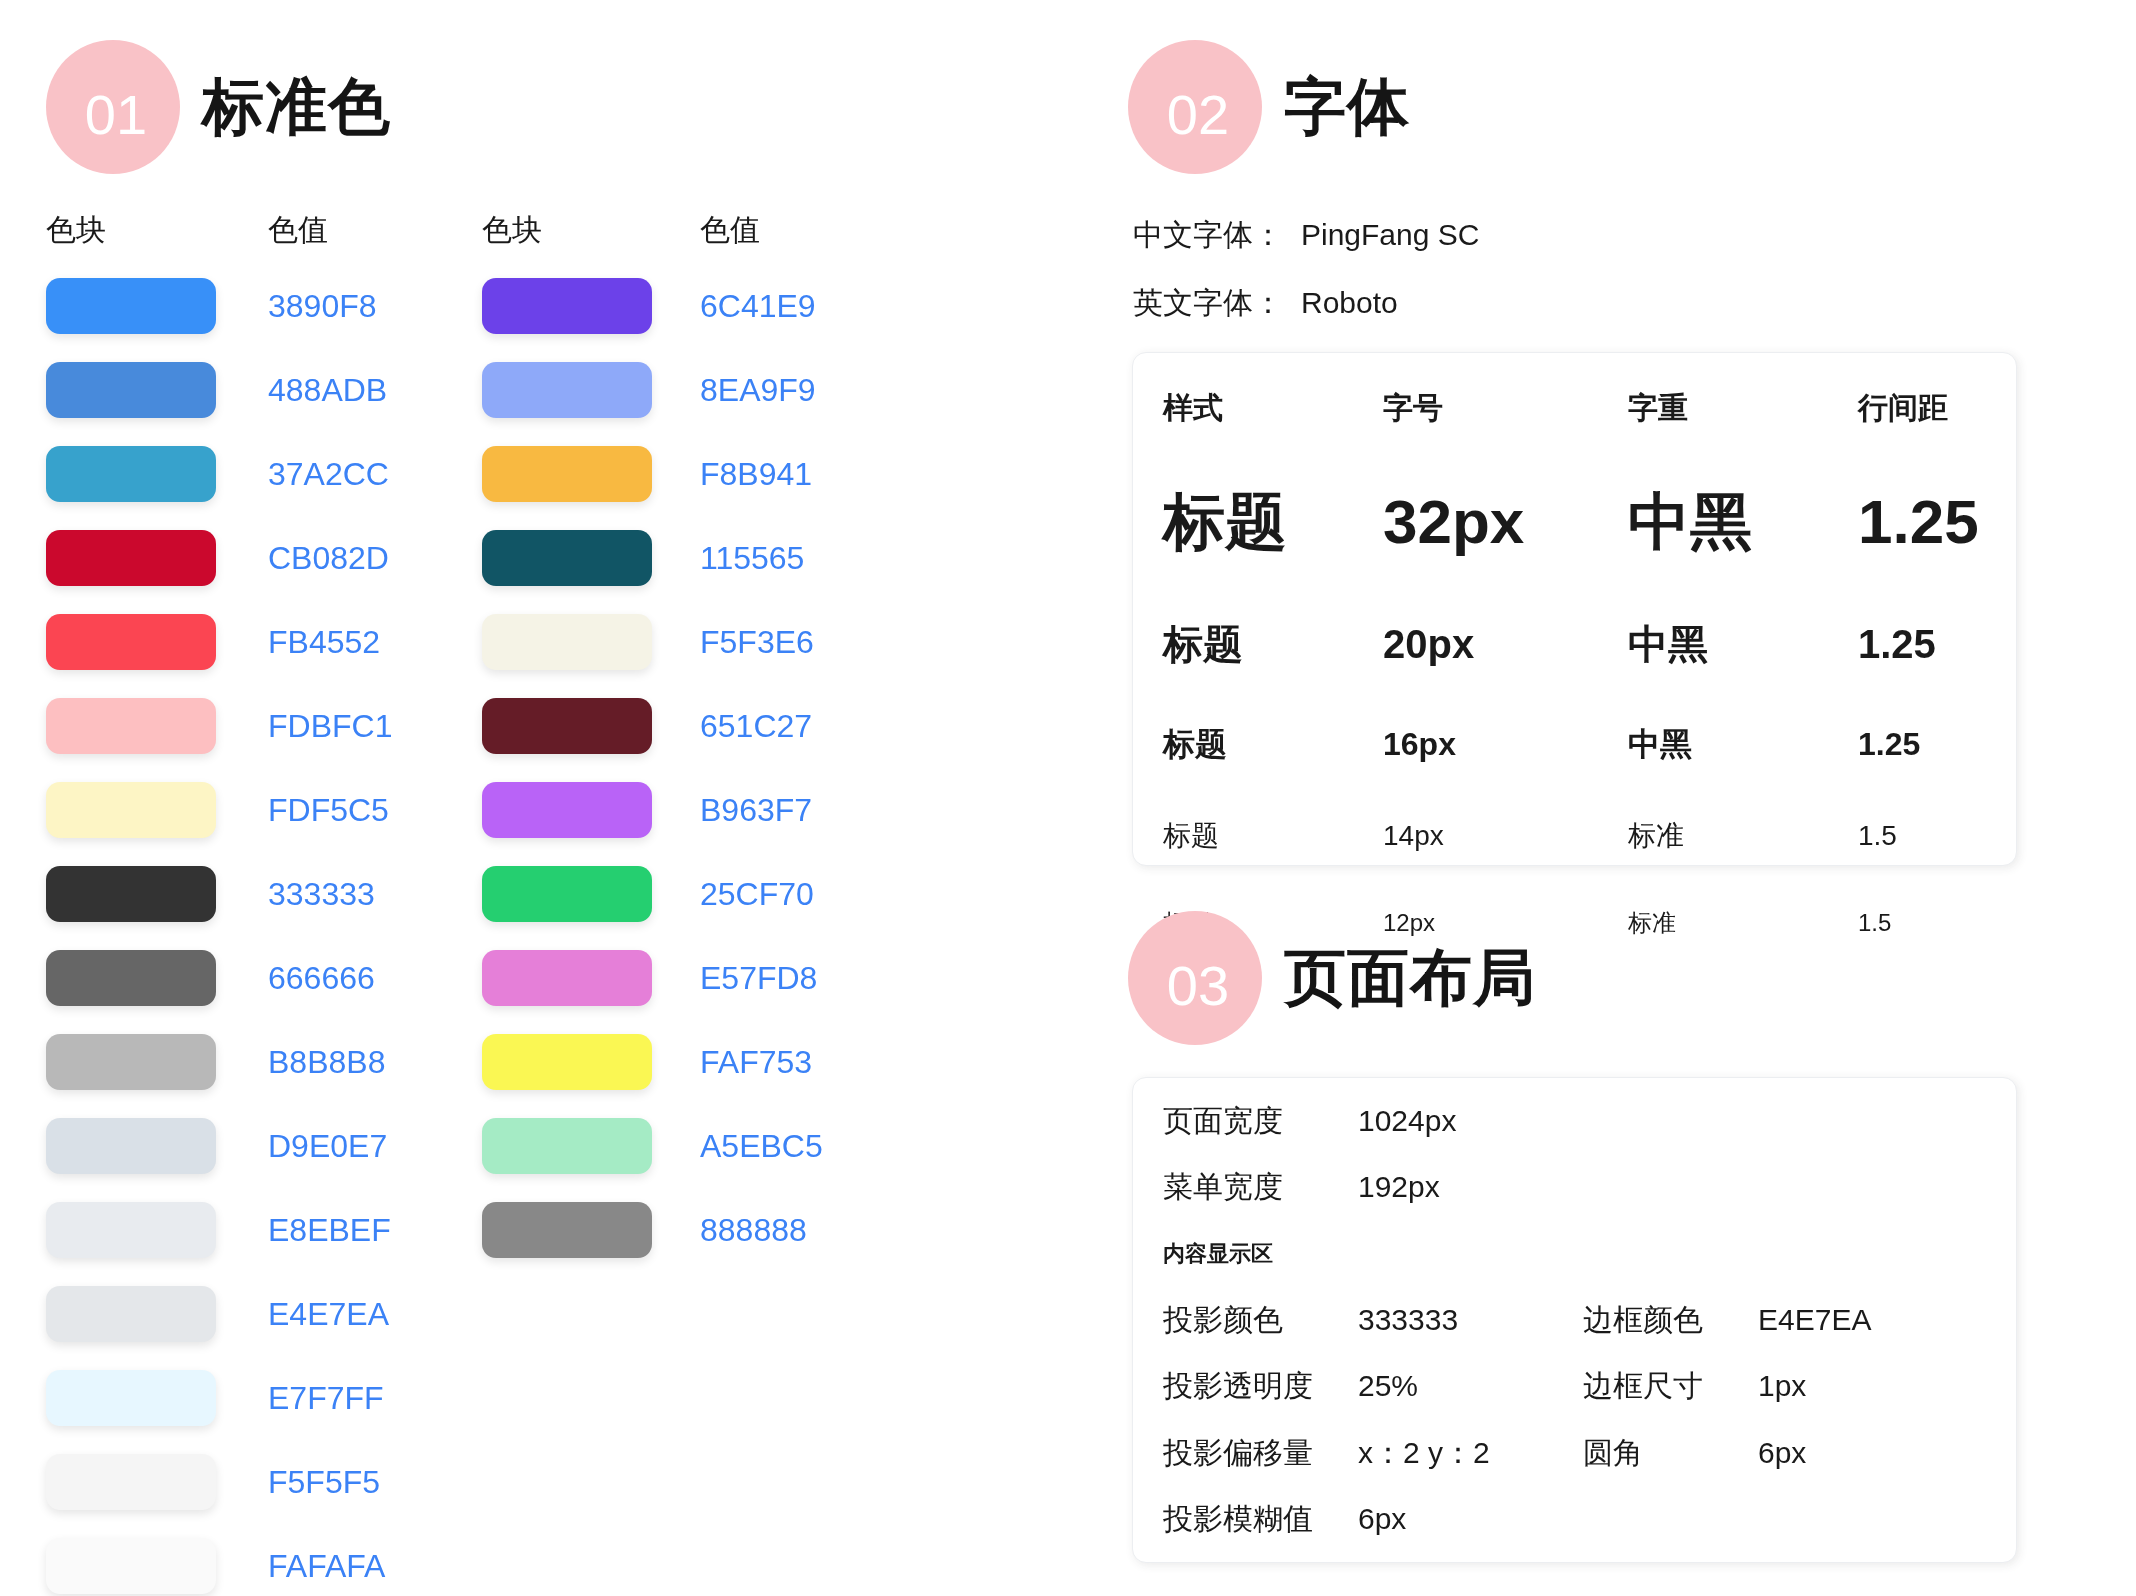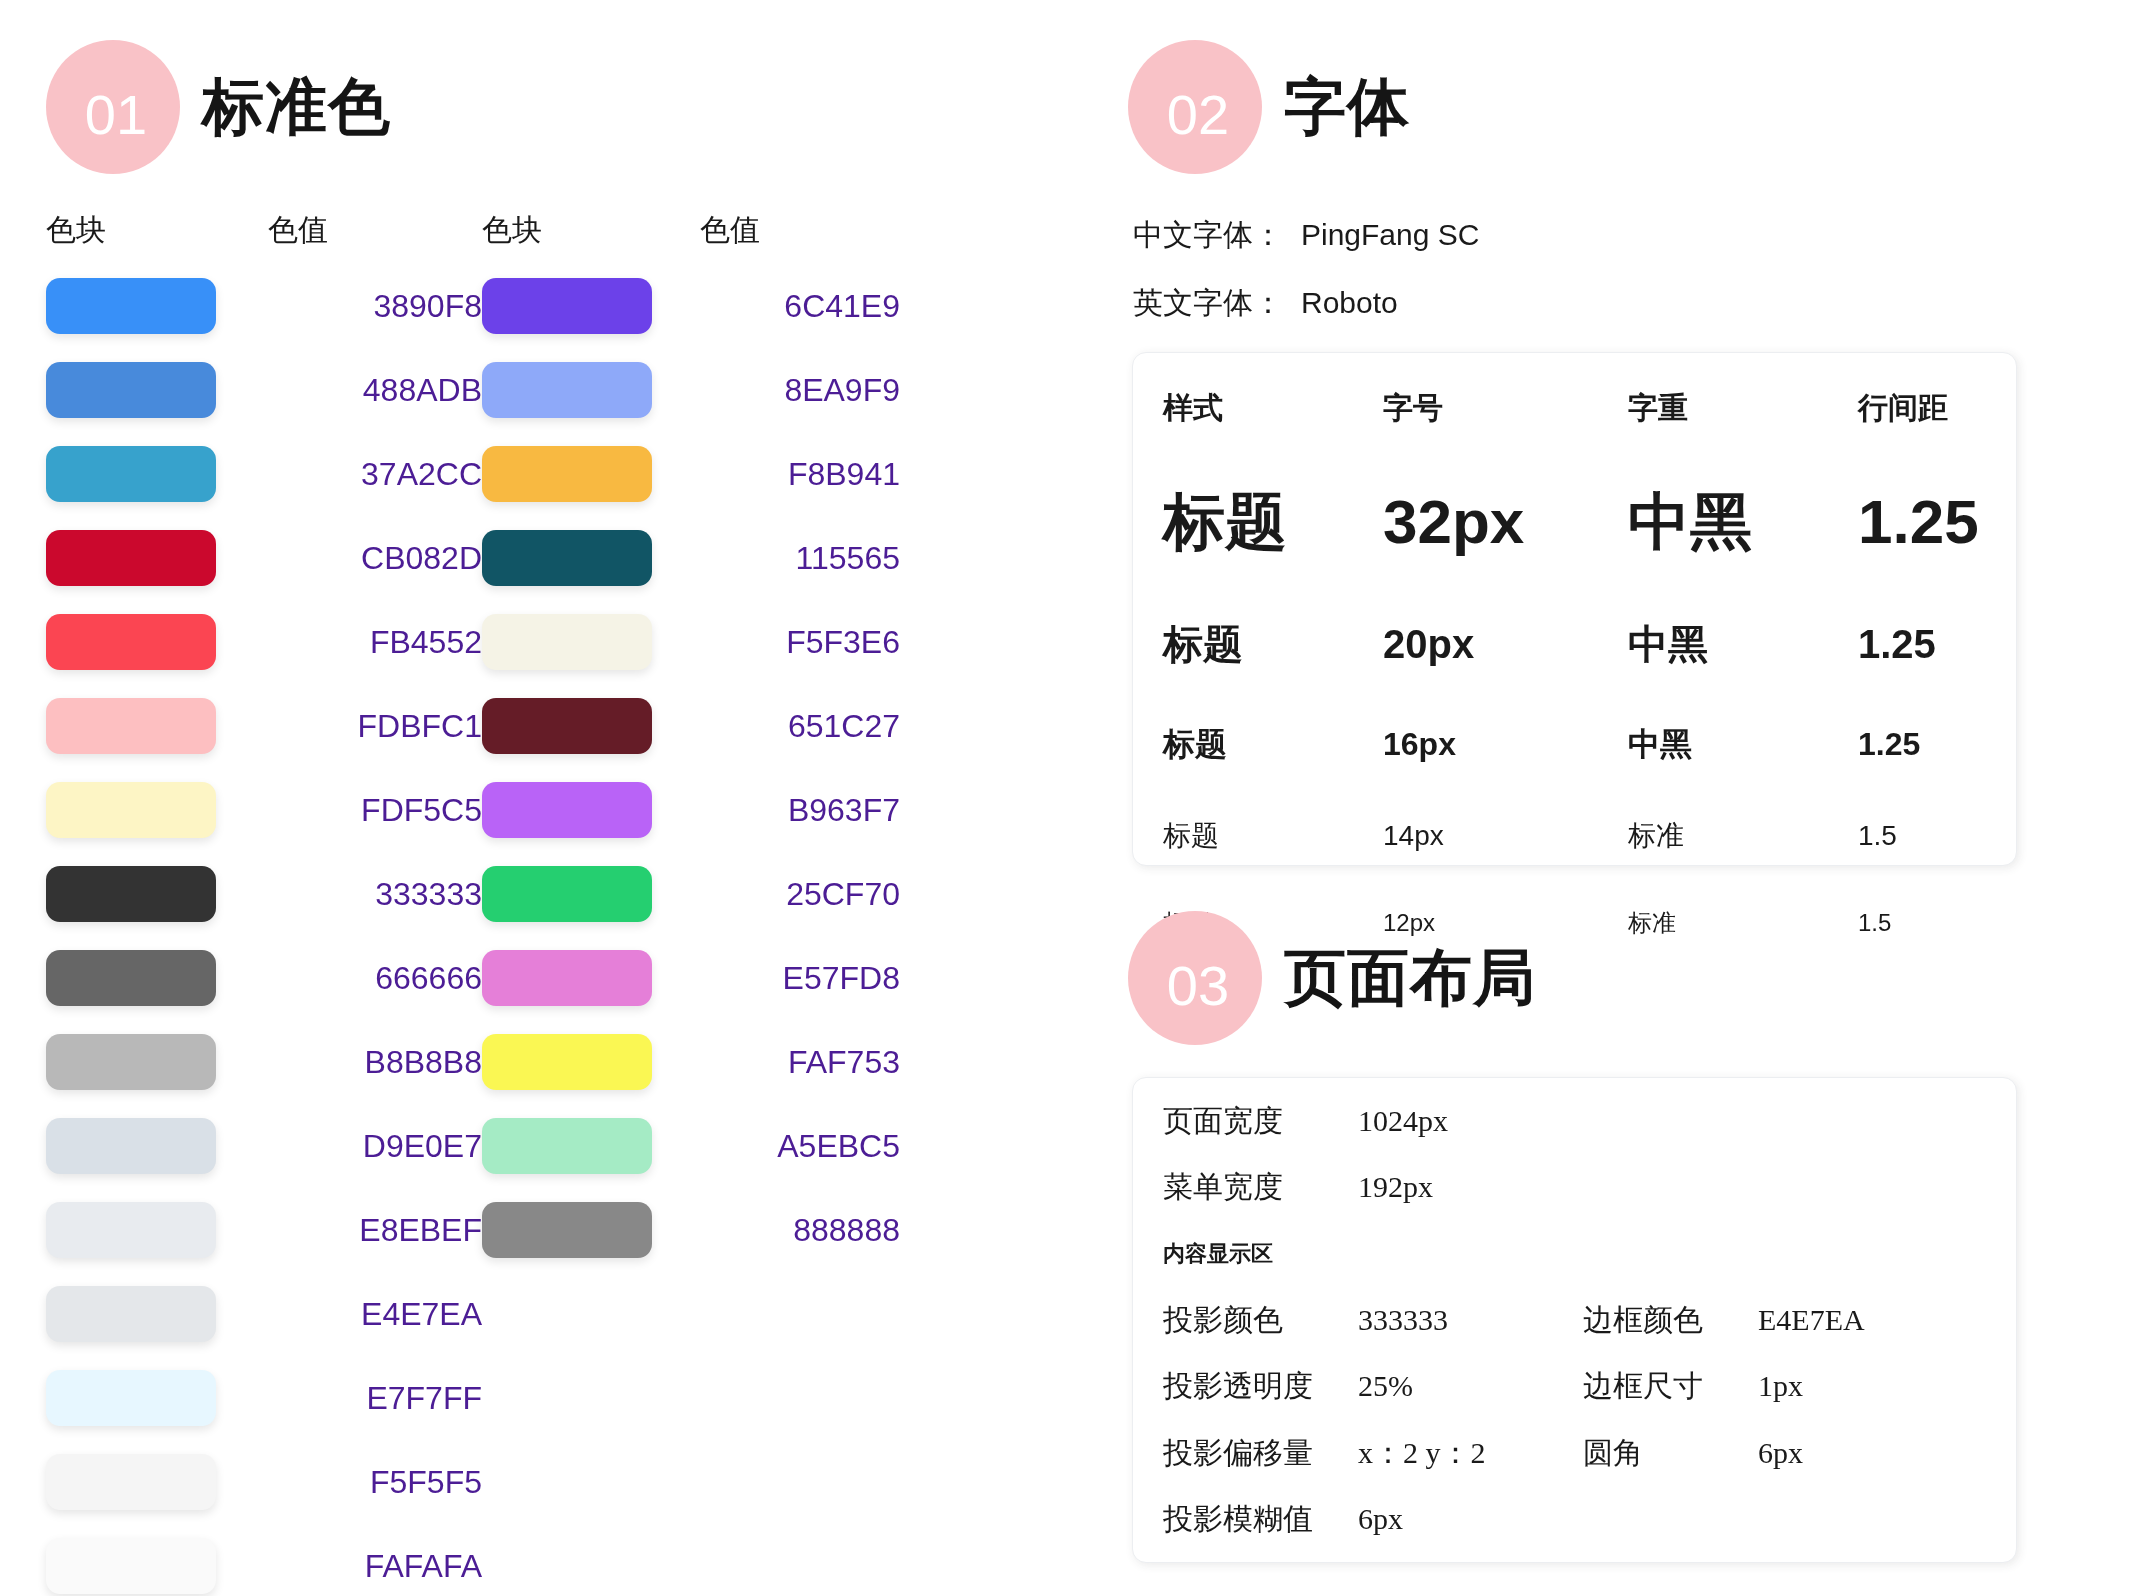--- a/index.html
+++ b/index.html
@@ -69,23 +69,22 @@
   .swatch {
     width: 170px;
     height: 56px;
     border-radius: 14px;
     box-shadow: 0 4px 10px rgba(0,0,0,0.10);
   }
   .hex-cell {
     height: 84px;
     font-size: 32px;
     line-height: 56px;
-    color: #4c1d95;
-    white-space: nowrap;
-    text-align: right;
+    color: #3b82f6;
+    white-space: nowrap;
   }
 
   
   .font-line {
     position: absolute;
     left: 1133px;
     display: flex;
     font-size: 30px;
     line-height: 40px;
     white-space: nowrap;
@@ -134,21 +133,20 @@
     flex-direction: column;
     justify-content: space-between;
   }
   .lay-row {
     display: grid;
     grid-template-columns: 195px 225px 175px auto;
     align-items: center;
     font-size: 30px;
     line-height: 42px;
     white-space: nowrap;
-    font-family: Liberation Serif, serif;
   }
   .lay-sub {
     font-size: 22px;
     font-weight: 600;
     line-height: 42px;
   }
 </style>
 </head>
 <body>
 

